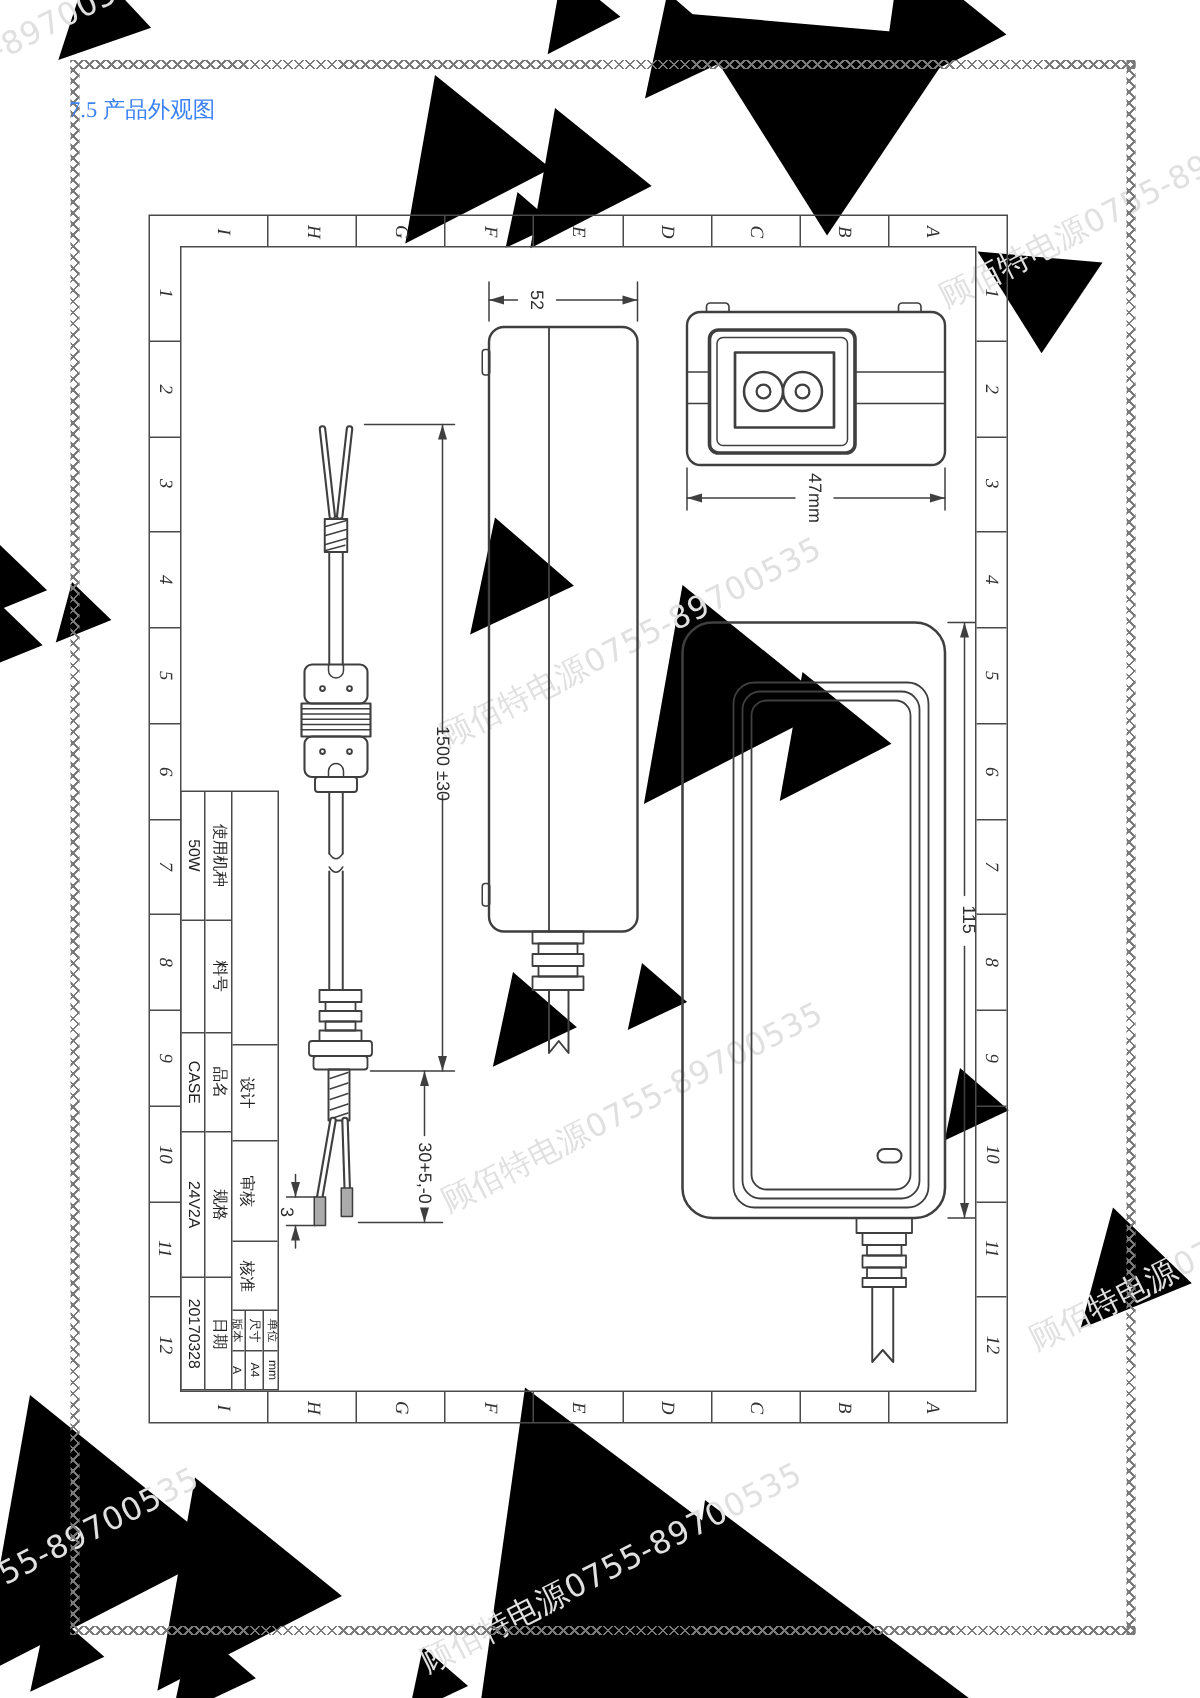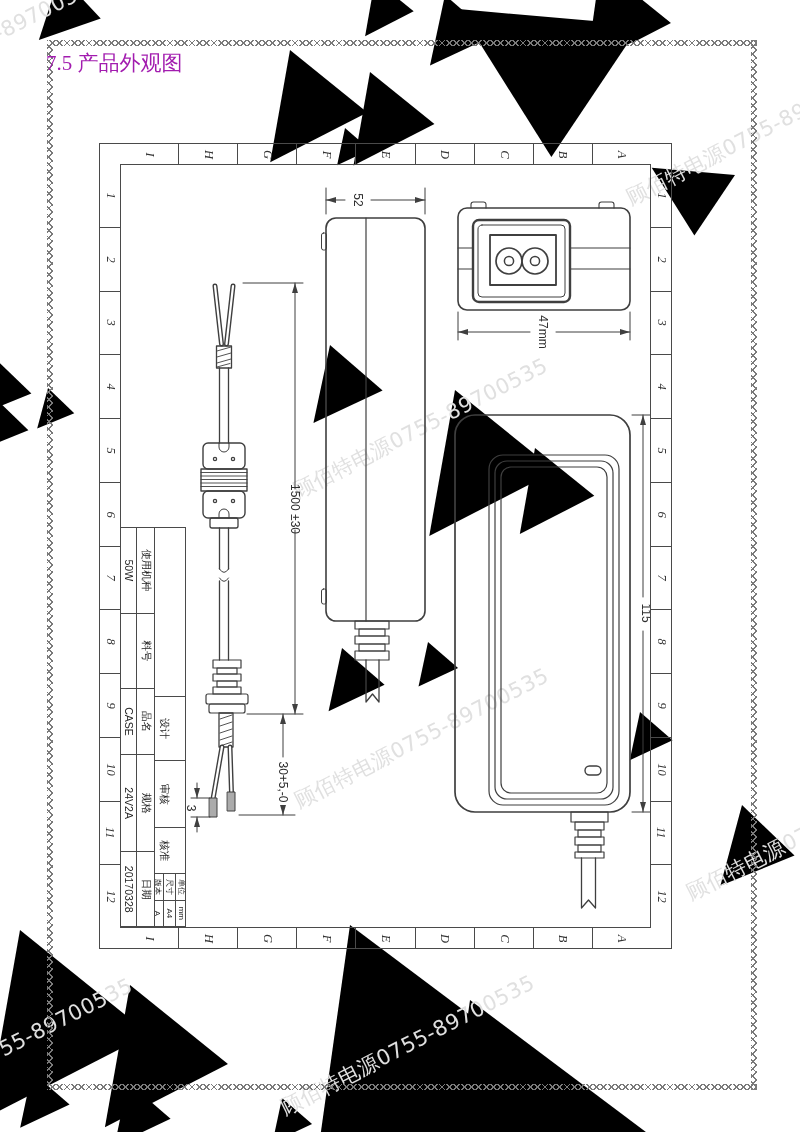--- a/index.html
+++ b/index.html
@@ -18,23 +18,23 @@
     font-family:"DejaVu Sans",sans-serif;
   }
   
   .zig{position:absolute;z-index:4;
     background:
       repeating-linear-gradient(45deg,#7a7a7a 0 1.3px,transparent 1.3px 5.2px),
       repeating-linear-gradient(135deg,#7a7a7a 0 1.3px,transparent 1.3px 5.2px);}
   .zig.h{left:47px;width:710px;height:6px;}
   .zig.v{top:40px;height:1050px;width:6px;}
   
-  .heading{position:absolute;left:46px;top:49px;z-index:5;
+  .heading{position:absolute;left:46px;top:64px;z-index:5;
     font-family:"Liberation Serif","DejaVu Serif",serif;
-    font-size:21px;color:#a21caf;}
+    font-size:15px;color:#3b82f6;}
   
   .frame{position:absolute;left:99px;top:143px;width:573px;height:806px;
     border:1.5px solid #4a4a4a;z-index:3;box-sizing:border-box;}
   .inner-border{position:absolute;left:20px;top:20px;right:20px;bottom:20px;
     border:1px solid #4a4a4a;}
   .strip{position:absolute;display:flex;}
   .strip.top{left:20px;right:20px;top:0;height:20px;}
   .strip.bottom{left:20px;right:20px;bottom:0;height:20px;}
   .strip.left{top:20px;bottom:20px;left:0;width:20px;flex-direction:column;}
   .strip.right{top:20px;bottom:20px;right:0;width:20px;flex-direction:column;}

